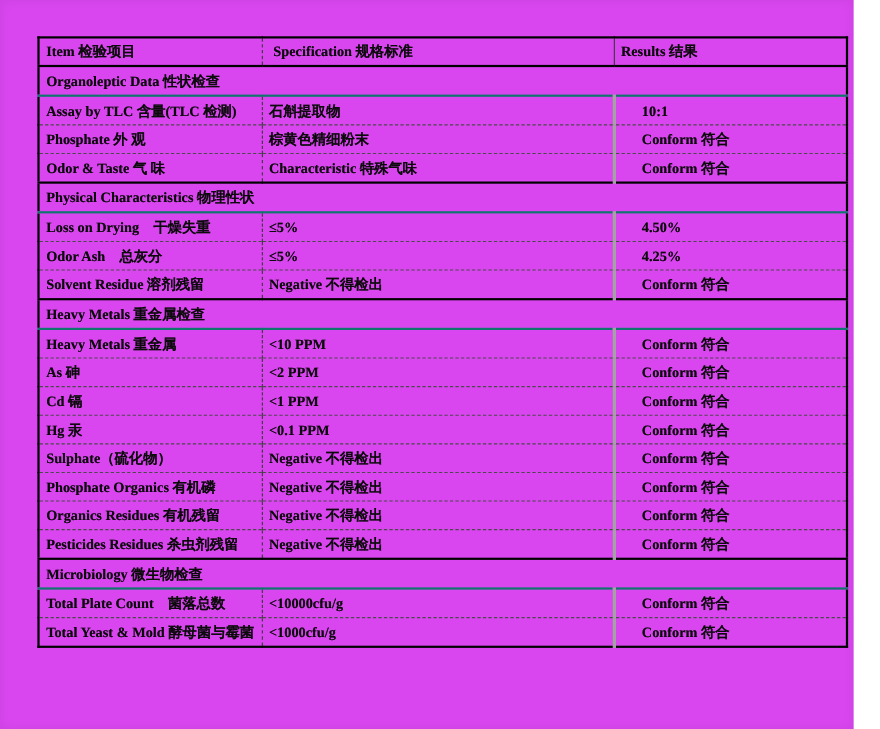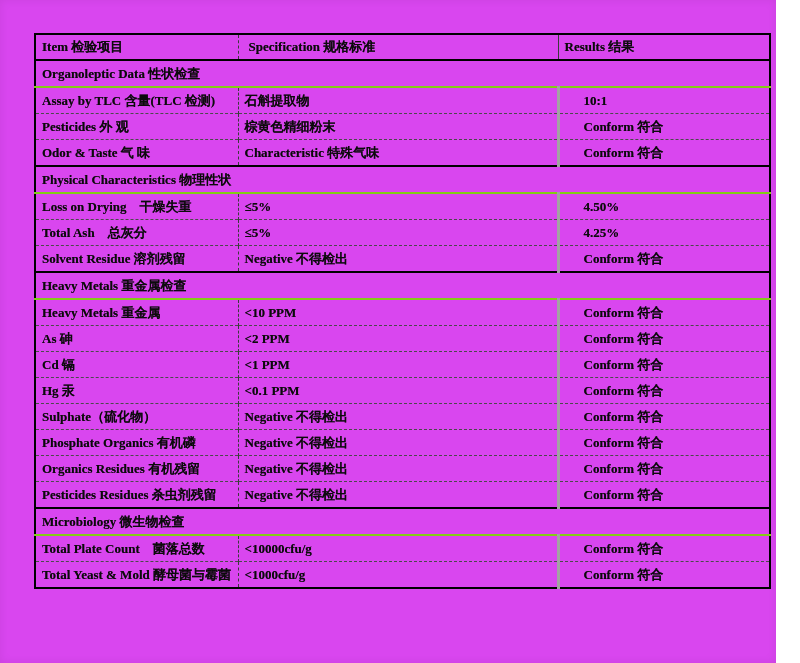--- a/index.html
+++ b/index.html
@@ -41,21 +41,21 @@
     text-shadow: 0 0 0.5px rgba(0,0,0,0.55);
   }
   tr.head-row th {
     height: 24px;
     border-bottom: 2px solid #000;
   }
   tr.head-row th:nth-child(1) { border-right: 1px dashed #3a3a3a; }
   tr.head-row th:nth-child(2) { border-right: 1px solid #3a3a3a; padding-left: 10px; }
   tr.sec td {
     border-top: 2px solid #000;
-    border-bottom: 2px solid #84cc16;
+    border-bottom: 2px solid #0f766e;
     height: 25px;
     margin-left: 36px;
   }
   tr.dr td { border-top: 1px dashed #4a4a4a; }
   tr.dr td:nth-child(1) { border-right: 1px dashed #3a3a3a; }
   tr.dr td:nth-child(2) { border-right: 3px solid #a3a3a3; }
   tr.dr td:nth-child(3) { padding-left: 24px; }
 </style>
 </head>
 <body>
@@ -77,40 +77,40 @@
     <tbody>
       <tr class="sec">
         <td colspan="3">Organoleptic Data 性状检查</td>
       </tr>
       <tr class="dr">
         <td>Assay by TLC 含量(TLC 检测)</td>
         <td>石斛提取物</td>
         <td>10:1</td>
       </tr>
       <tr class="dr">
-        <td>Pesticides 外 观</td>
+        <td>Phosphate 外 观</td>
         <td>棕黄色精细粉末</td>
         <td>Conform 符合</td>
       </tr>
       <tr class="dr">
         <td>Odor &amp; Taste 气 味</td>
         <td>Characteristic 特殊气味</td>
         <td>Conform 符合</td>
       </tr>
 
       <tr class="sec">
         <td colspan="3">Physical Characteristics 物理性状</td>
       </tr>
       <tr class="dr">
         <td>Loss on Drying　干燥失重</td>
         <td>≤5%</td>
         <td>4.50%</td>
       </tr>
       <tr class="dr">
-        <td>Total Ash　总灰分</td>
+        <td>Odor Ash　总灰分</td>
         <td>≤5%</td>
         <td>4.25%</td>
       </tr>
       <tr class="dr">
         <td>Solvent Residue 溶剂残留</td>
         <td>Negative 不得检出</td>
         <td>Conform 符合</td>
       </tr>
 
       <tr class="sec">

